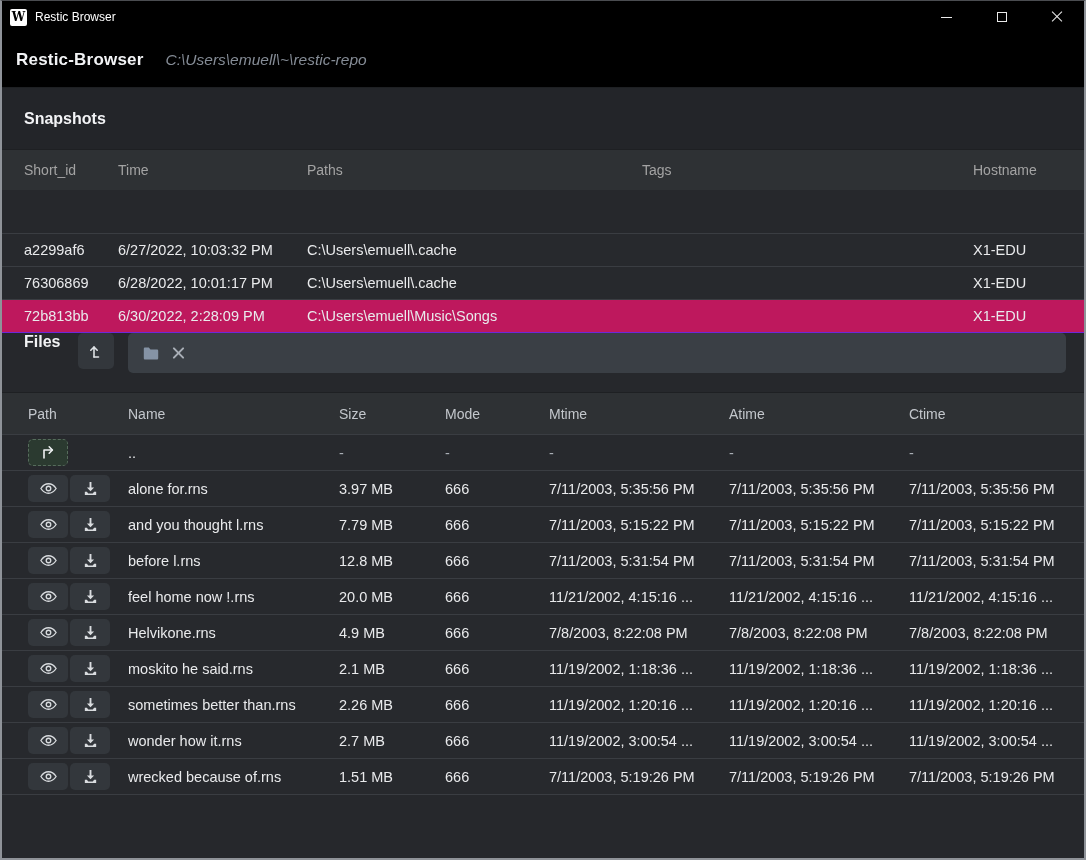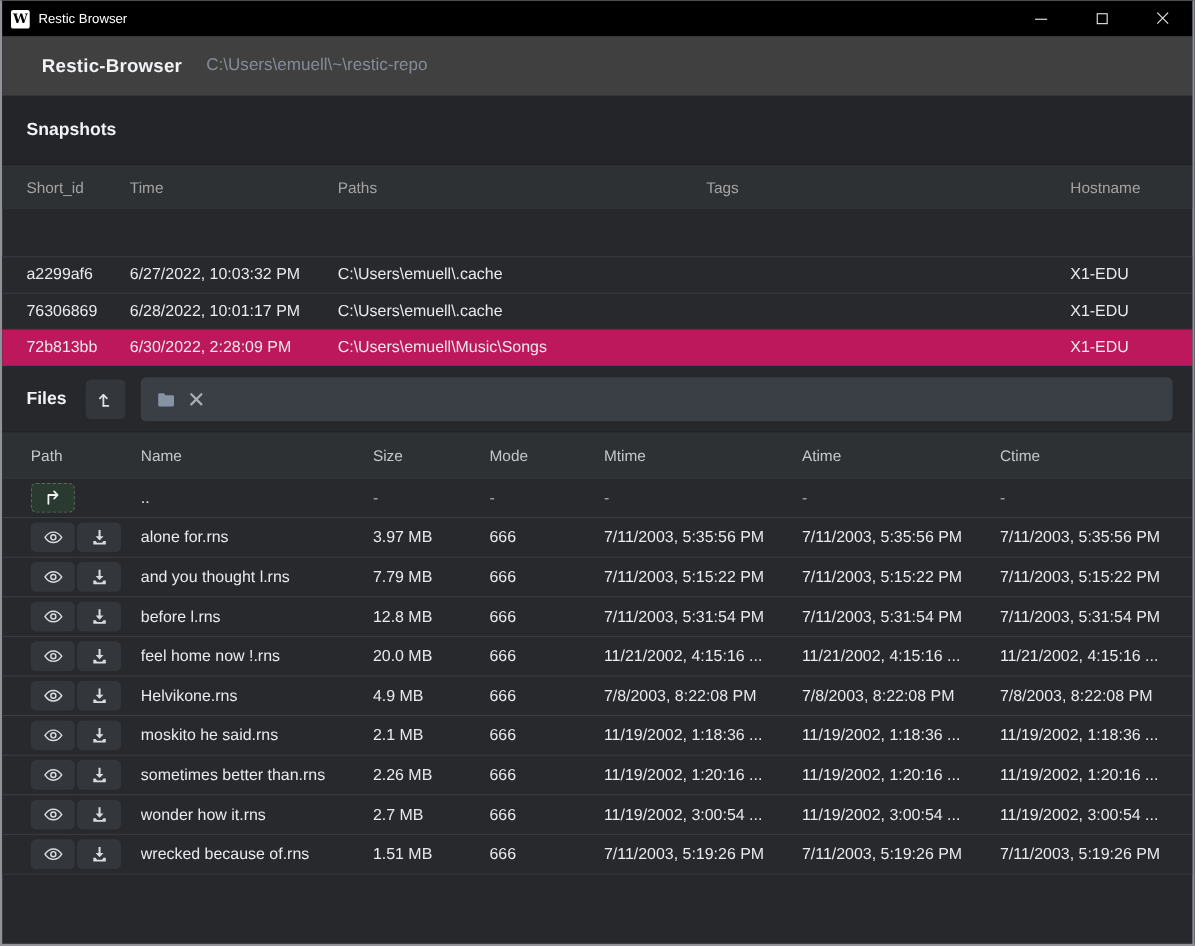--- a/index.html
+++ b/index.html
@@ -33,49 +33,49 @@
   .close-glyph { position: relative; width: 12px; height: 12px; display: block; }
   .close-glyph::before, .close-glyph::after {
     content: ""; position: absolute; left: -1px; top: 5px; width: 14px; height: 1px;
     background: #eaeaea;
   }
   .close-glyph::before { transform: rotate(45deg); }
   .close-glyph::after { transform: rotate(-45deg); }
 
   
   .app-header {
-    height: 55px; background: #404040;
-    display: flex; align-items: center; padding: 0 36px; gap: 22px;
+    height: 55px; background: #000000;
+    display: flex; align-items: center; padding: 0 14px; gap: 22px;
     border-bottom: 1px solid #1e2023;
   }
   .app-title { font-size: 17px; font-weight: bold; color: #f2f3f5; letter-spacing: .2px; }
   .select-repo-btn {
     background: #263528; color: #fff; font-family: inherit;
     font-weight: bold; font-size: 15px; border: none; border-radius: 4px;
     padding: 12px 26px; cursor: pointer;
   }
-  .repo-path { color: #858c96; font-size: 15.5px; }
+  .repo-path { color: #858c96; font-size: 15.5px; font-style: italic; }
 
   
   .section-band {
     height: 62px; background: #232529;
     display: flex; align-items: center; padding: 0 22px;
     border-bottom: 1px solid #1e2023;
   }
   .section-heading { font-size: 16px; font-weight: bold; color: #f2f3f5; }
 
   
   .snap-grid { display: grid; grid-template-columns: 94px 189px 335px 331px 1fr; align-items: center; padding: 0 22px; }
   .snap-thead { height: 40px; background: #2e3134; color: #a3a3a3; font-size: 14px; }
   .snap-body { border-bottom: 1px solid #6d28d9; margin-top: 43px; }
   .snap-row { height: 33px; background: #27292d; color: #e9eaec; font-size: 14.5px; border-top: 1px solid #3a3d42; cursor: pointer; }
   .snap-row.selected { background: #be185d; }
 
   
-  .files-toolbar { height: 59px; display: flex; align-items: center; padding: 0 18px 0 22px; background: #26282c; }
+  .files-toolbar { height: 59px; display: flex; align-items: flex-start; padding: 0 18px 0 22px; background: #26282c; }
   .files-heading { font-size: 16px; font-weight: bold; color: #f2f3f5; margin-right: 18px; }
   .up-btn {
     width: 36px; height: 36px; background: #33373c; border: none; border-radius: 5px;
     display: flex; align-items: center; justify-content: center; color: #dfe2e5;
     margin-right: 14px; cursor: pointer; flex: none;
   }
   .breadcrumb {
     flex: 1; height: 40px; background: #3a3f45; border-radius: 5px;
     display: flex; align-items: center; padding: 0 14px; gap: 10px;
   }

